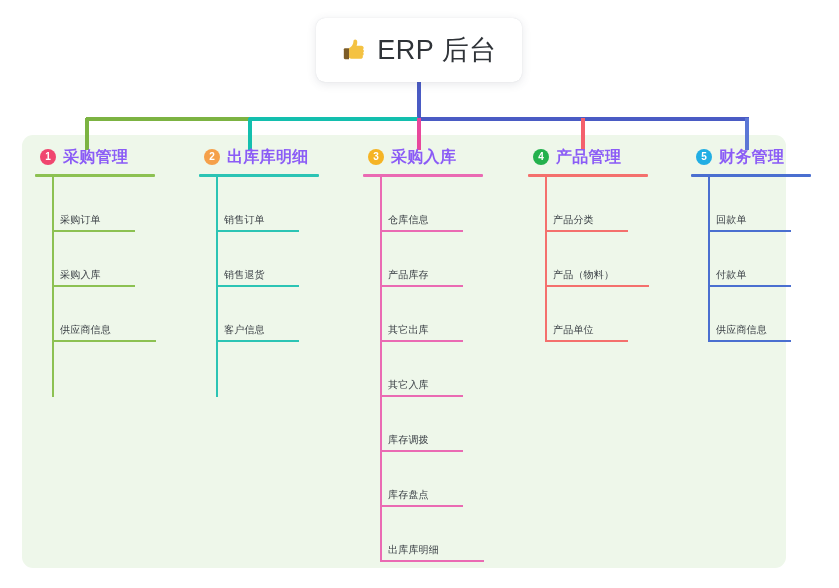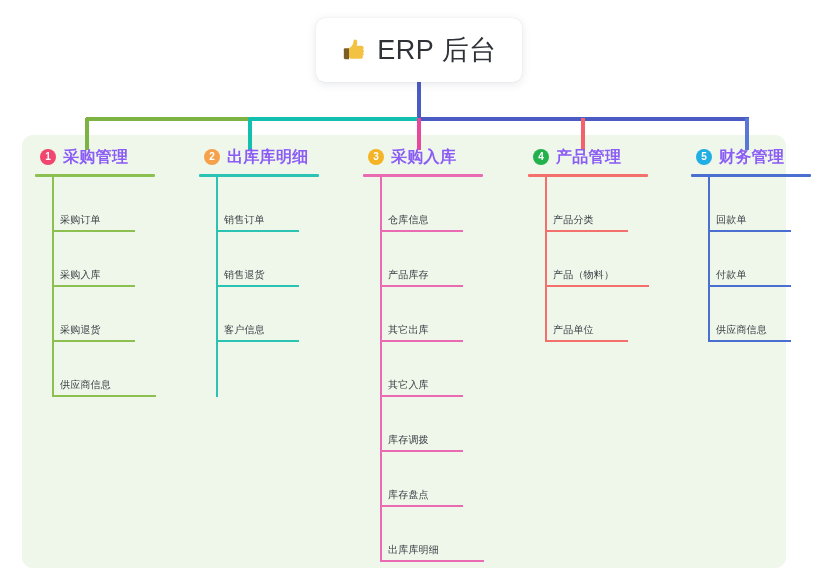--- a/index.html
+++ b/index.html
@@ -211,24 +211,20 @@
         <div class="spine" style="background: rgb(140, 193, 82); height: 220px;"></div>
         <ul class="leaf-list">
           <li class="leaf">
             <span class="leaf-label">采购订单</span>
             <span class="leaf-underline" style="background: rgb(140, 193, 82);"></span>
           </li>
           <li class="leaf">
             <span class="leaf-label">采购入库</span>
             <span class="leaf-underline" style="background: rgb(140, 193, 82);"></span>
           </li>
-          <li class="leaf">
-            <span class="leaf-label">采购退货</span>
-            <span class="leaf-underline" style="background: rgb(140, 193, 82);"></span>
-          </li>
           <li class="leaf wide">
             <span class="leaf-label">供应商信息</span>
             <span class="leaf-underline" style="background: rgb(140, 193, 82);"></span>
           </li>
         </ul>
       </div>
     </div>
 
     <div class="column col-2">
       <div class="col-header">

